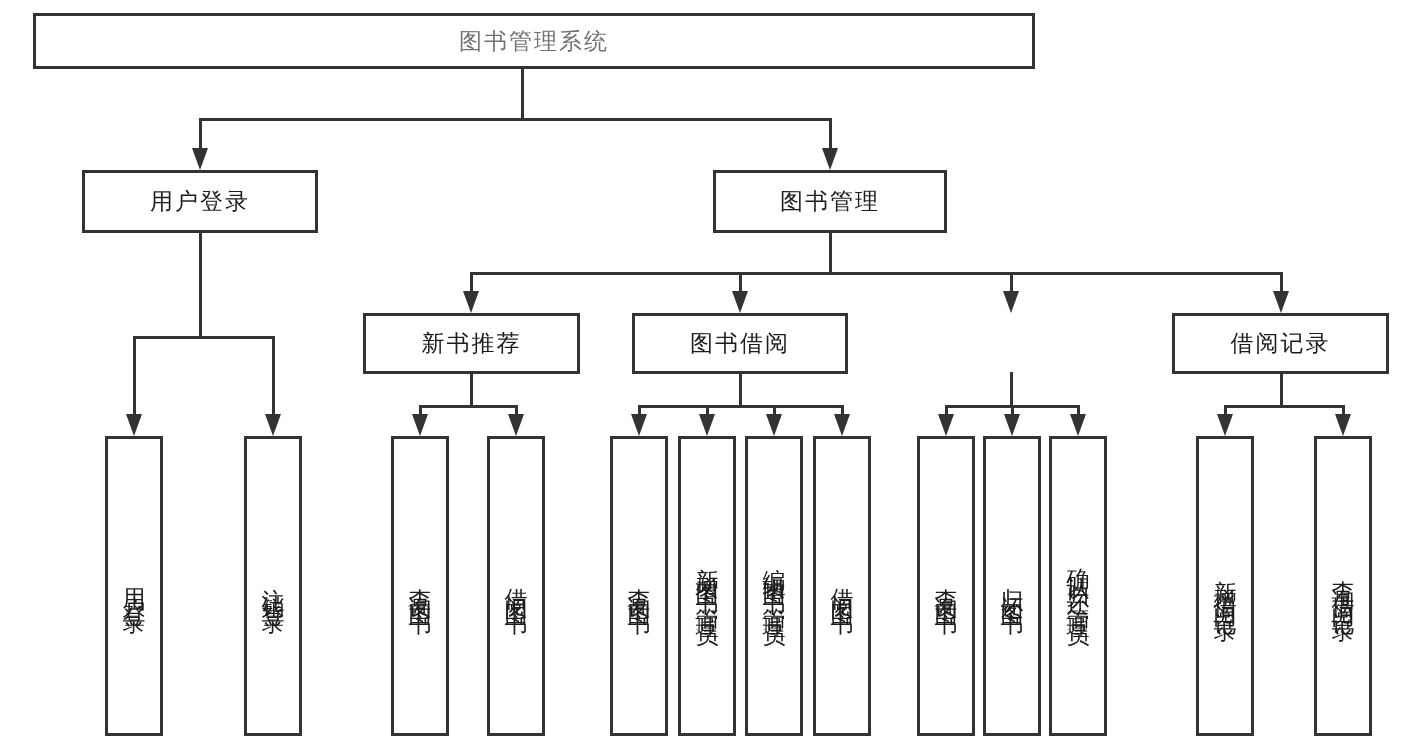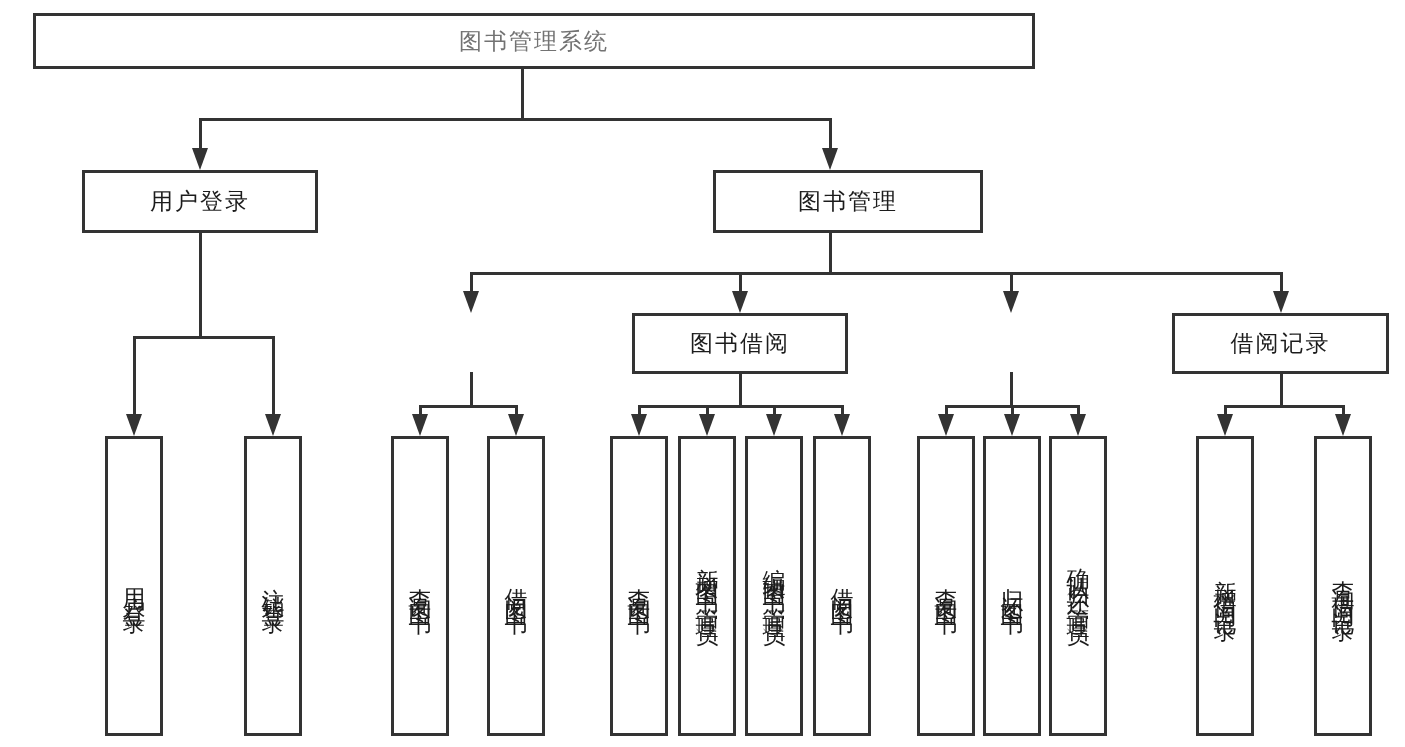--- a/index.html
+++ b/index.html
@@ -111,22 +111,25 @@
     <div class="line" style="left: 1223.5px; top: 405px; width: 3px; height: 11px; background: rgb(51, 51, 51);"></div>
     <div class="arrowhead" style="left: 1217px; top: 414px; border-top-color: rgb(51, 51, 51);"></div>
     <div class="line" style="left: 1341.5px; top: 405px; width: 3px; height: 11px; background: rgb(51, 51, 51);"></div>
     <div class="arrowhead" style="left: 1335px; top: 414px; border-top-color: rgb(51, 51, 51);"></div>
     <div class="box h" style="left: 21px; top: 13px; width: 1002px; height: 56px; border-color: rgb(51, 51, 51); color: #737373; margin-left: 12px;">
       <span>图书管理系统</span>
     </div>
     <div class="box h" style="left: 82px; top: 170px; width: 236px; height: 63px; border-color: rgb(51, 51, 51); color: rgb(28, 28, 28);">
       <span>用户登录</span>
     </div>
-    <div class="box h" style="left: 713px; top: 170px; width: 270px; height: 63px; border-color: rgb(51, 51, 51); color: rgb(28, 28, 28);">
+    <div class="box h" style="left: 713px; top: 170px; width: 234px; height: 63px; border-color: rgb(51, 51, 51); color: rgb(28, 28, 28);">
       <span>图书管理</span>
+    </div>
+    <div class="box h" style="left: 363px; top: 313px; width: 217px; height: 61px; border-color: rgb(51, 51, 51); color: rgb(28, 28, 28);">
+      <span>新书推荐</span>
     </div>
     <div class="box h" style="left: 632px; top: 313px; width: 216px; height: 61px; border-color: rgb(51, 51, 51); color: rgb(28, 28, 28);">
       <span>图书借阅</span>
     </div>
     <div class="box h" style="left: 1172px; top: 313px; width: 217px; height: 61px; border-color: rgb(51, 51, 51); color: rgb(28, 28, 28);">
       <span>借阅记录</span>
     </div>
     <div class="box v" style="left: 105px; top: 436px; width: 58px; height: 300px; border-color: rgb(51, 51, 51); color: rgb(28, 28, 28);">
       <span>用户登录</span>
     </div>

